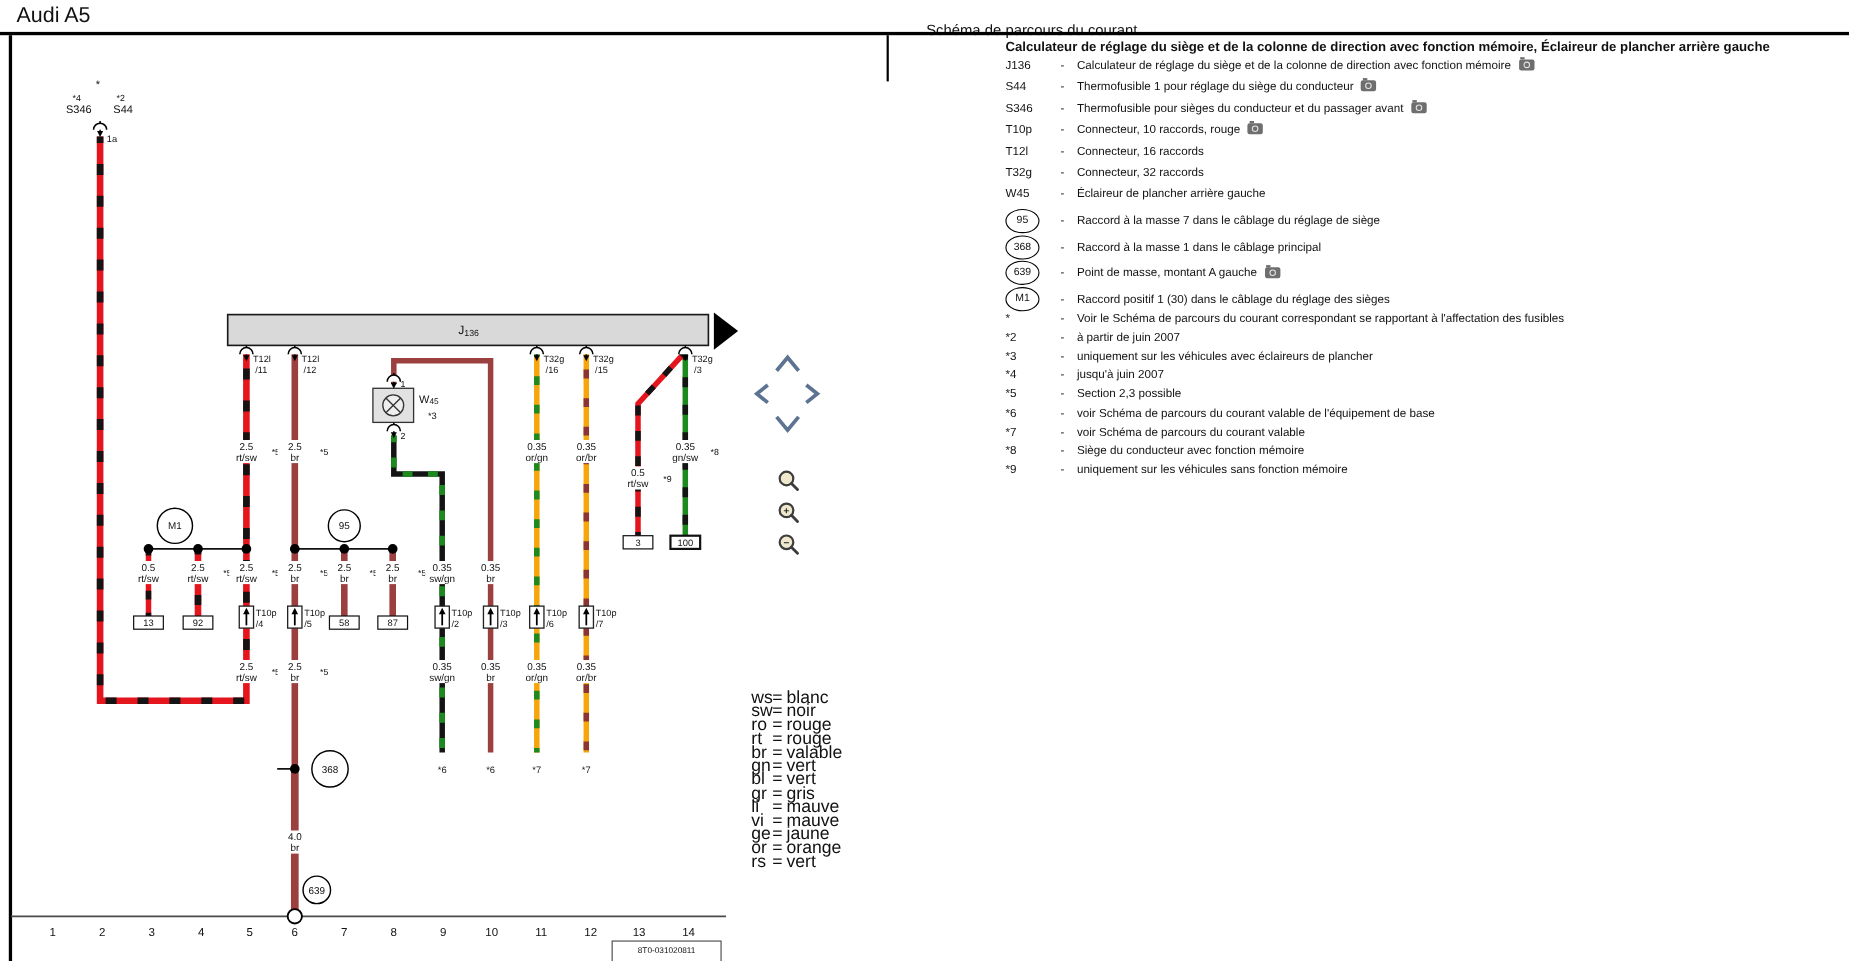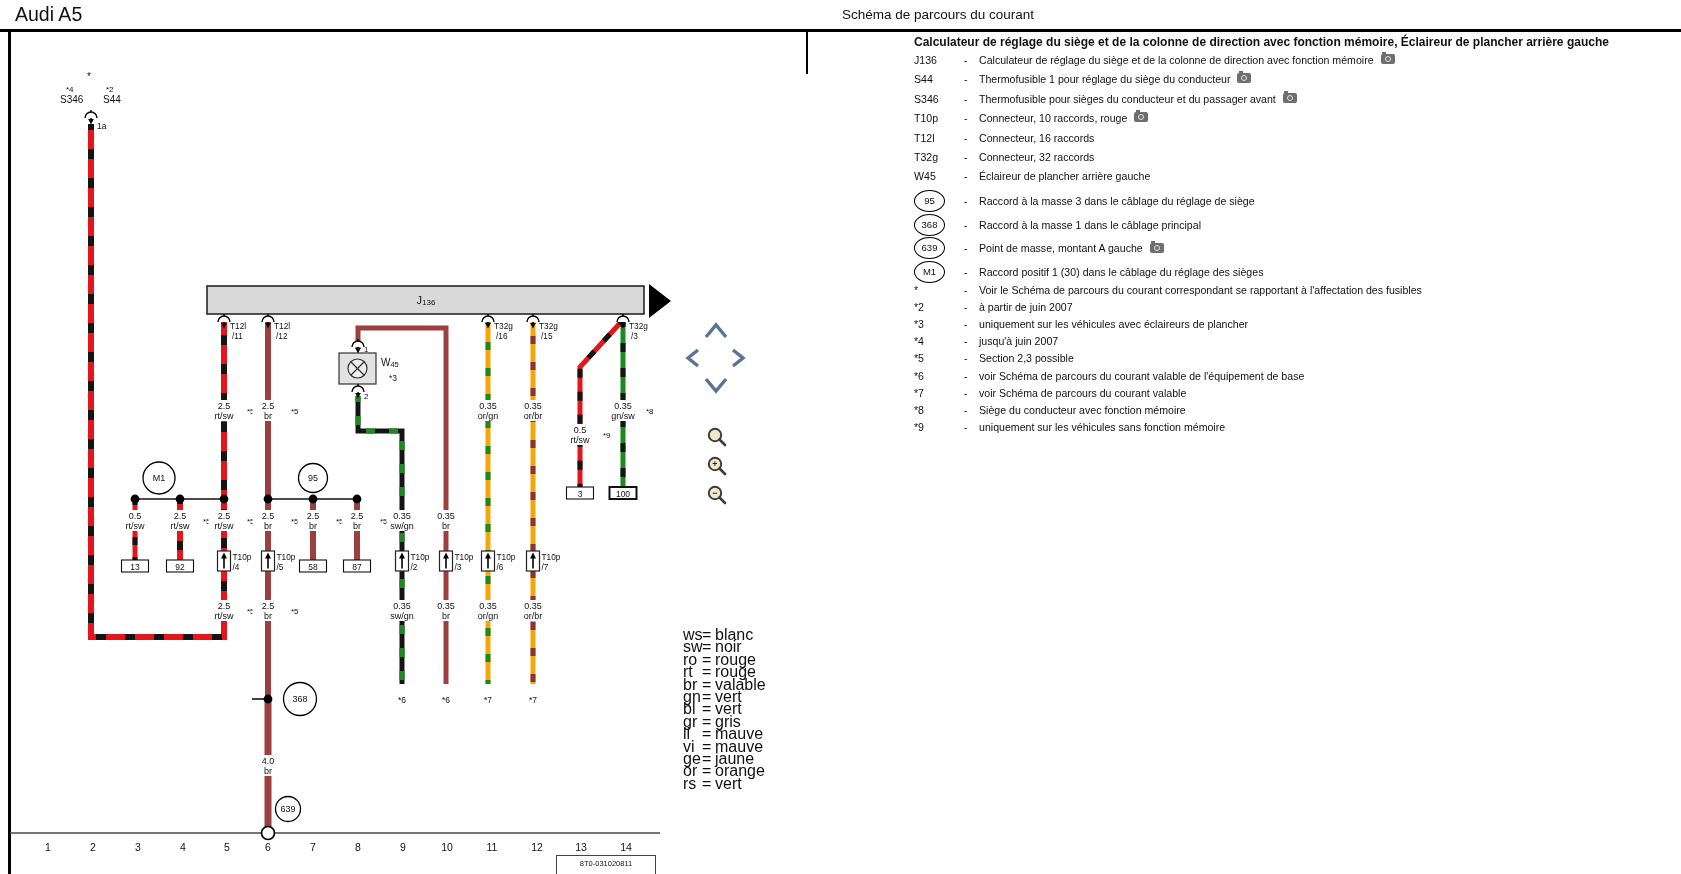--- a/index.html
+++ b/index.html
@@ -1,18 +1,18 @@
 <!DOCTYPE html>
 <html><head>
 <meta charset="utf-8">
 <style>
   html,body{margin:0;padding:0;background:#fff;color:#111;font-family:"Liberation Sans",sans-serif;}
   .page{position:relative;width:1681px;height:874px;background:#fff;overflow:hidden;}
   .app-title{position:absolute;left:15px;top:3px;font-size:19.5px;white-space:nowrap;}
-  .page-title{position:absolute;left:819px;top:7px;width:238px;text-align:center;font-size:13.5px;white-space:nowrap;}
+  .page-title{position:absolute;left:819px;top:20px;width:238px;text-align:center;font-size:13.5px;white-space:nowrap;}
   .hrule{position:absolute;left:0;top:29px;width:1681px;height:3px;background:#000;}
   .vborder{position:absolute;left:8px;top:32px;width:2.5px;height:842px;background:#000;}
   .vdivider{position:absolute;left:806px;top:32px;width:2px;height:42px;background:#000;}
 
   .legend{position:absolute;left:866px;top:35px;width:800px;margin-left:48px;}
   .legend-heading{font-weight:bold;font-size:12px;white-space:nowrap;margin:0 0 5px 0;}
   .lrow{display:flex;align-items:flex-start;font-size:10.6px;line-height:12px;}
   .lrow.t{min-height:19.4px;}
   .lrow.c{min-height:23.5px;align-items:center;}
   .lrow.s{min-height:17.2px;}
@@ -340,21 +340,21 @@
           <span class="ltext">Connecteur, 32 raccords</span>
         </div>
         <div class="lrow t">
           <span class="lcode">W45</span>
           <span class="ldash">-</span>
           <span class="ltext">Éclaireur de plancher arrière gauche</span>
         </div>
         <div class="lrow c">
           <span class="lcode"><span class="lcircle">95</span></span>
           <span class="ldash">-</span>
-          <span class="ltext">Raccord à la masse 3 dans le câblage du réglage de siège</span>
+          <span class="ltext">Raccord à la masse 7 dans le câblage du réglage de siège</span>
         </div>
         <div class="lrow c">
           <span class="lcode"><span class="lcircle">368</span></span>
           <span class="ldash">-</span>
           <span class="ltext">Raccord à la masse 1 dans le câblage principal</span>
         </div>
         <div class="lrow c">
           <span class="lcode"><span class="lcircle">639</span></span>
           <span class="ldash">-</span>
           <span class="ltext">Point de masse, montant A gauche</span>

